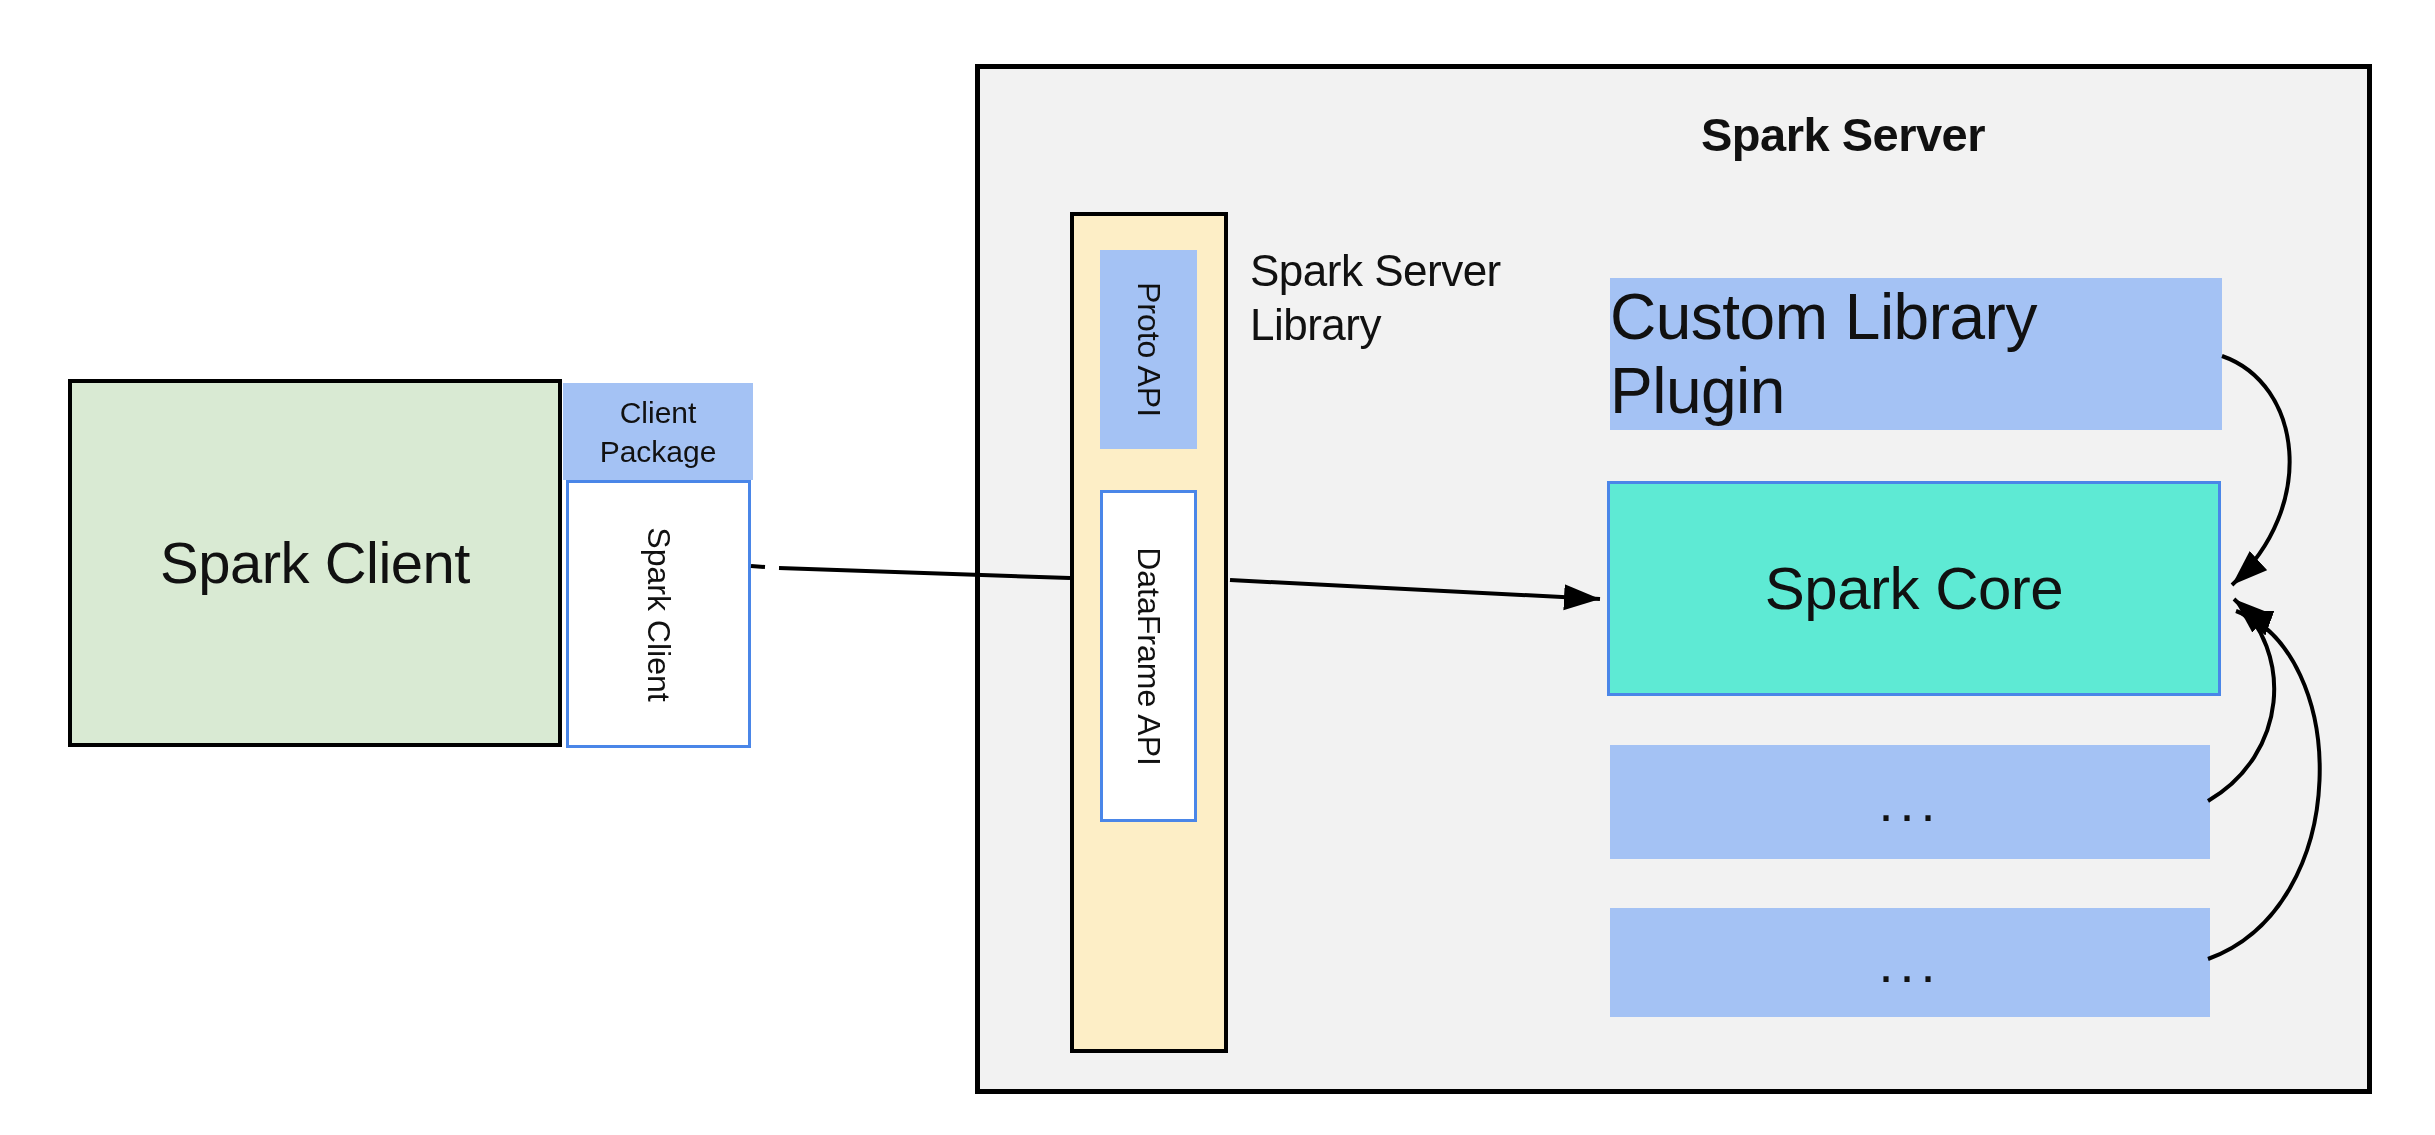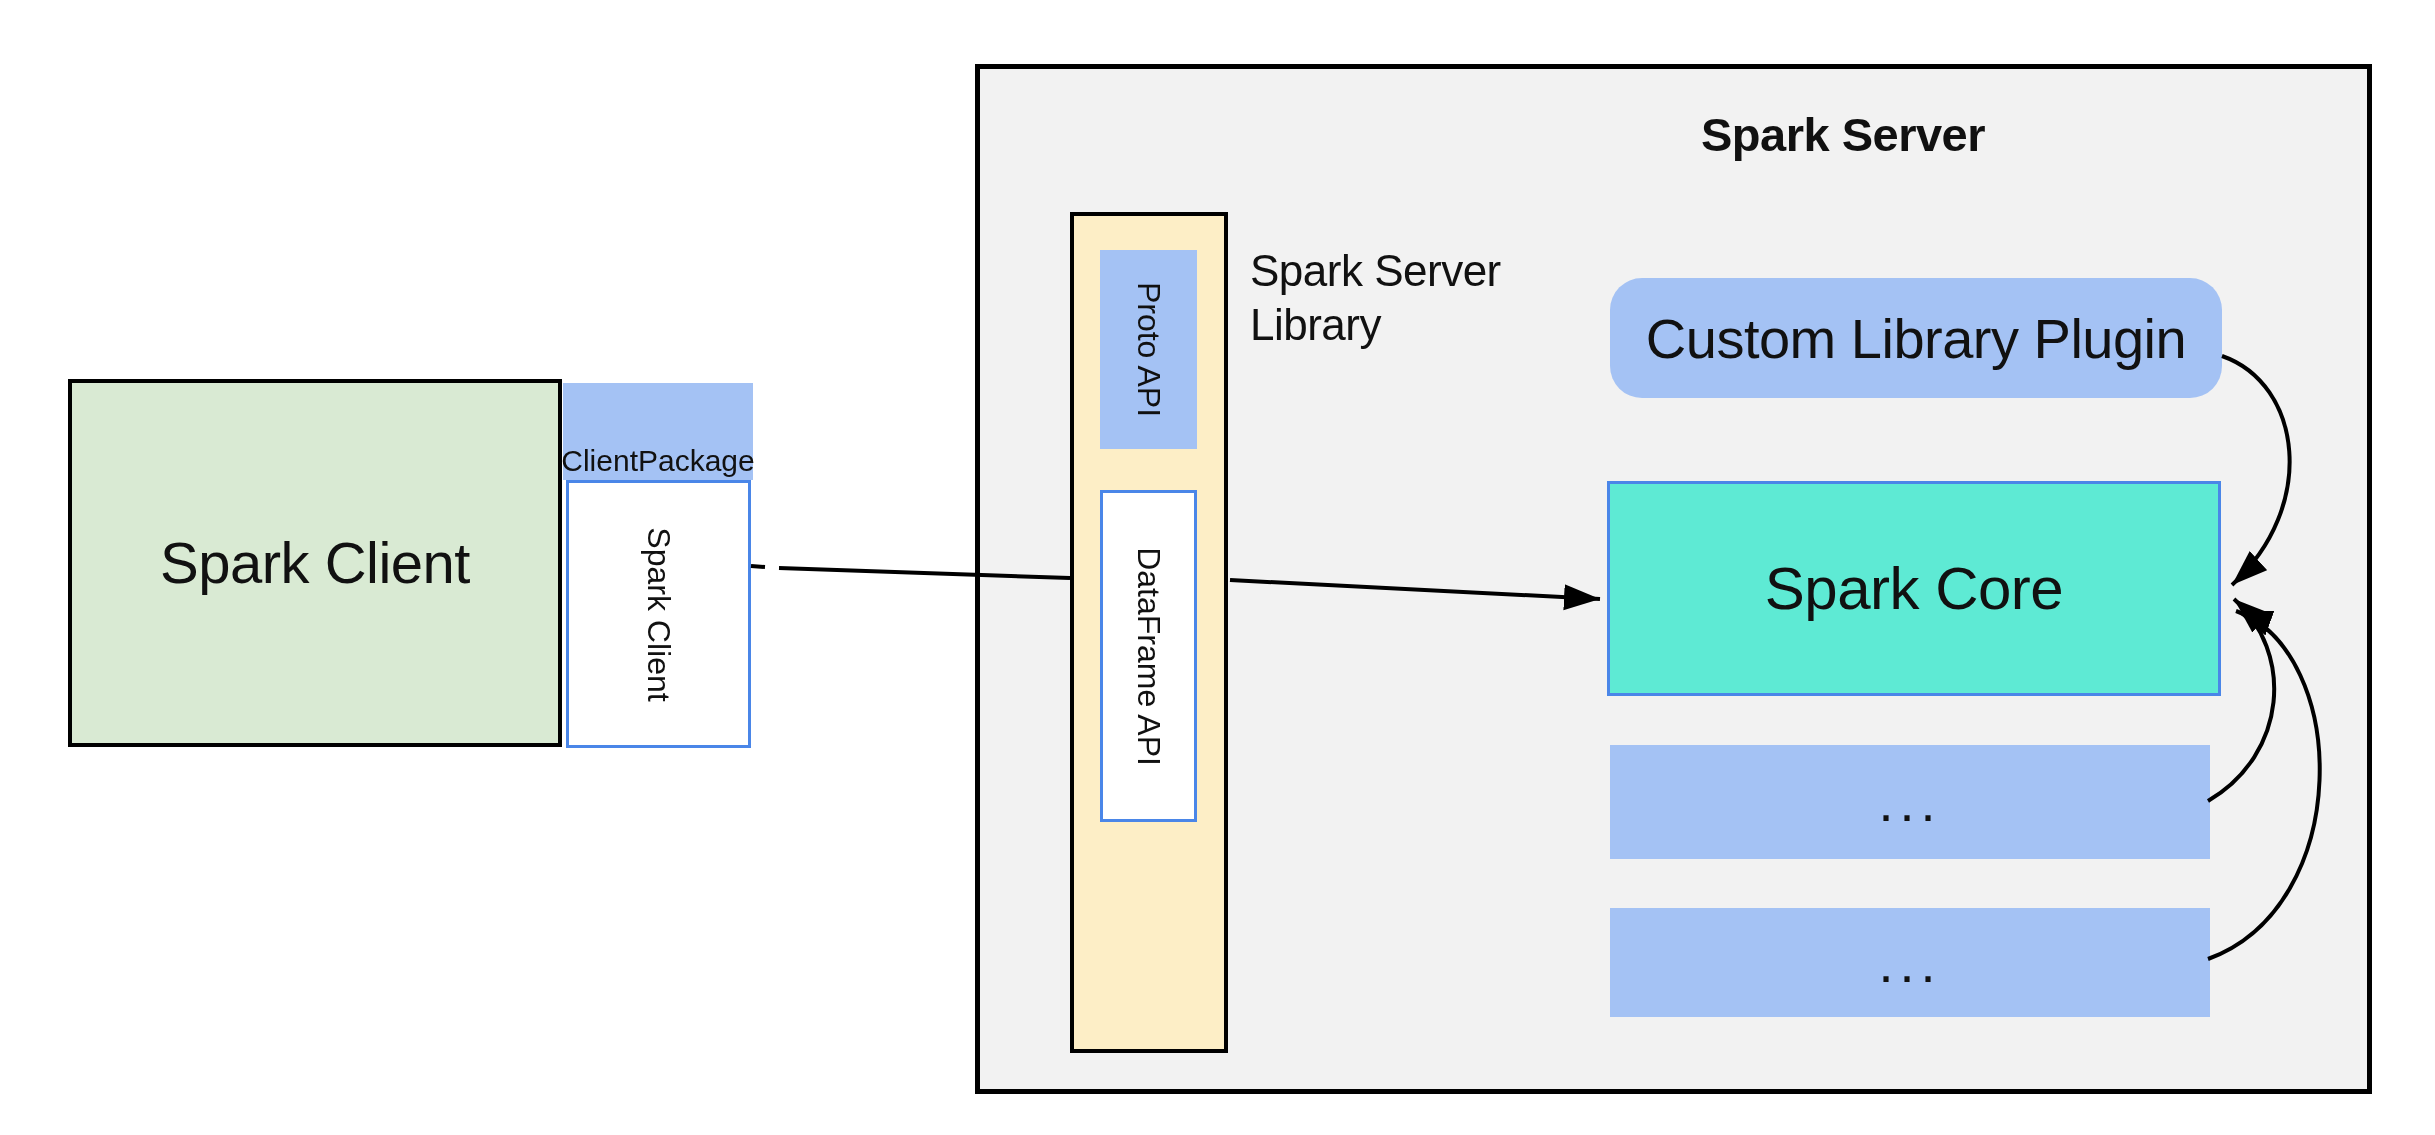--- a/index.html
+++ b/index.html
@@ -59,35 +59,35 @@
   .green-box{
     left:68px; top:379px; width:494px; height:368px;
     background:var(--green-fill);
     border:4px solid var(--line);
     display:flex; flex-direction:column; align-items:center; justify-content:center;
     font-size:58px; line-height:72px; letter-spacing:-0.5px;
   }
   .client-package{
     left:563px; top:383px; width:190px; height:97px;
     background:var(--blue-fill);
-    display:flex; flex-direction:row; align-items:flex-end; justify-content:center;
+    display:flex; flex-direction:column; align-items:center; justify-content:center;
     font-size:30px; line-height:39px;
   }
   .spark-client{
     left:566px; top:480px; width:185px; height:268px;
     background:#ffffff;
     border:3px solid var(--blue-border);
     display:flex; align-items:center; justify-content:center;
   }
   
   .plugin-box{
-    left:1610px; top:278px; width:612px; height:120px;
+    left:1610px; top:278px; width:612px; height:152px;
     background:var(--blue-fill);
     display:flex; align-items:center; justify-content:center;
-    font-size:56px; letter-spacing:-0.5px;border-radius:32px;
+    font-size:64px; letter-spacing:-0.5px;
   }
   .core-box{
     left:1607px; top:481px; width:614px; height:215px;
     background:#5eead4;
     border:3px solid var(--blue-border);
     display:flex; align-items:center; justify-content:center;
     font-size:60px; letter-spacing:-0.5px;
   }
   .dots-box{
     background:var(--blue-fill);

